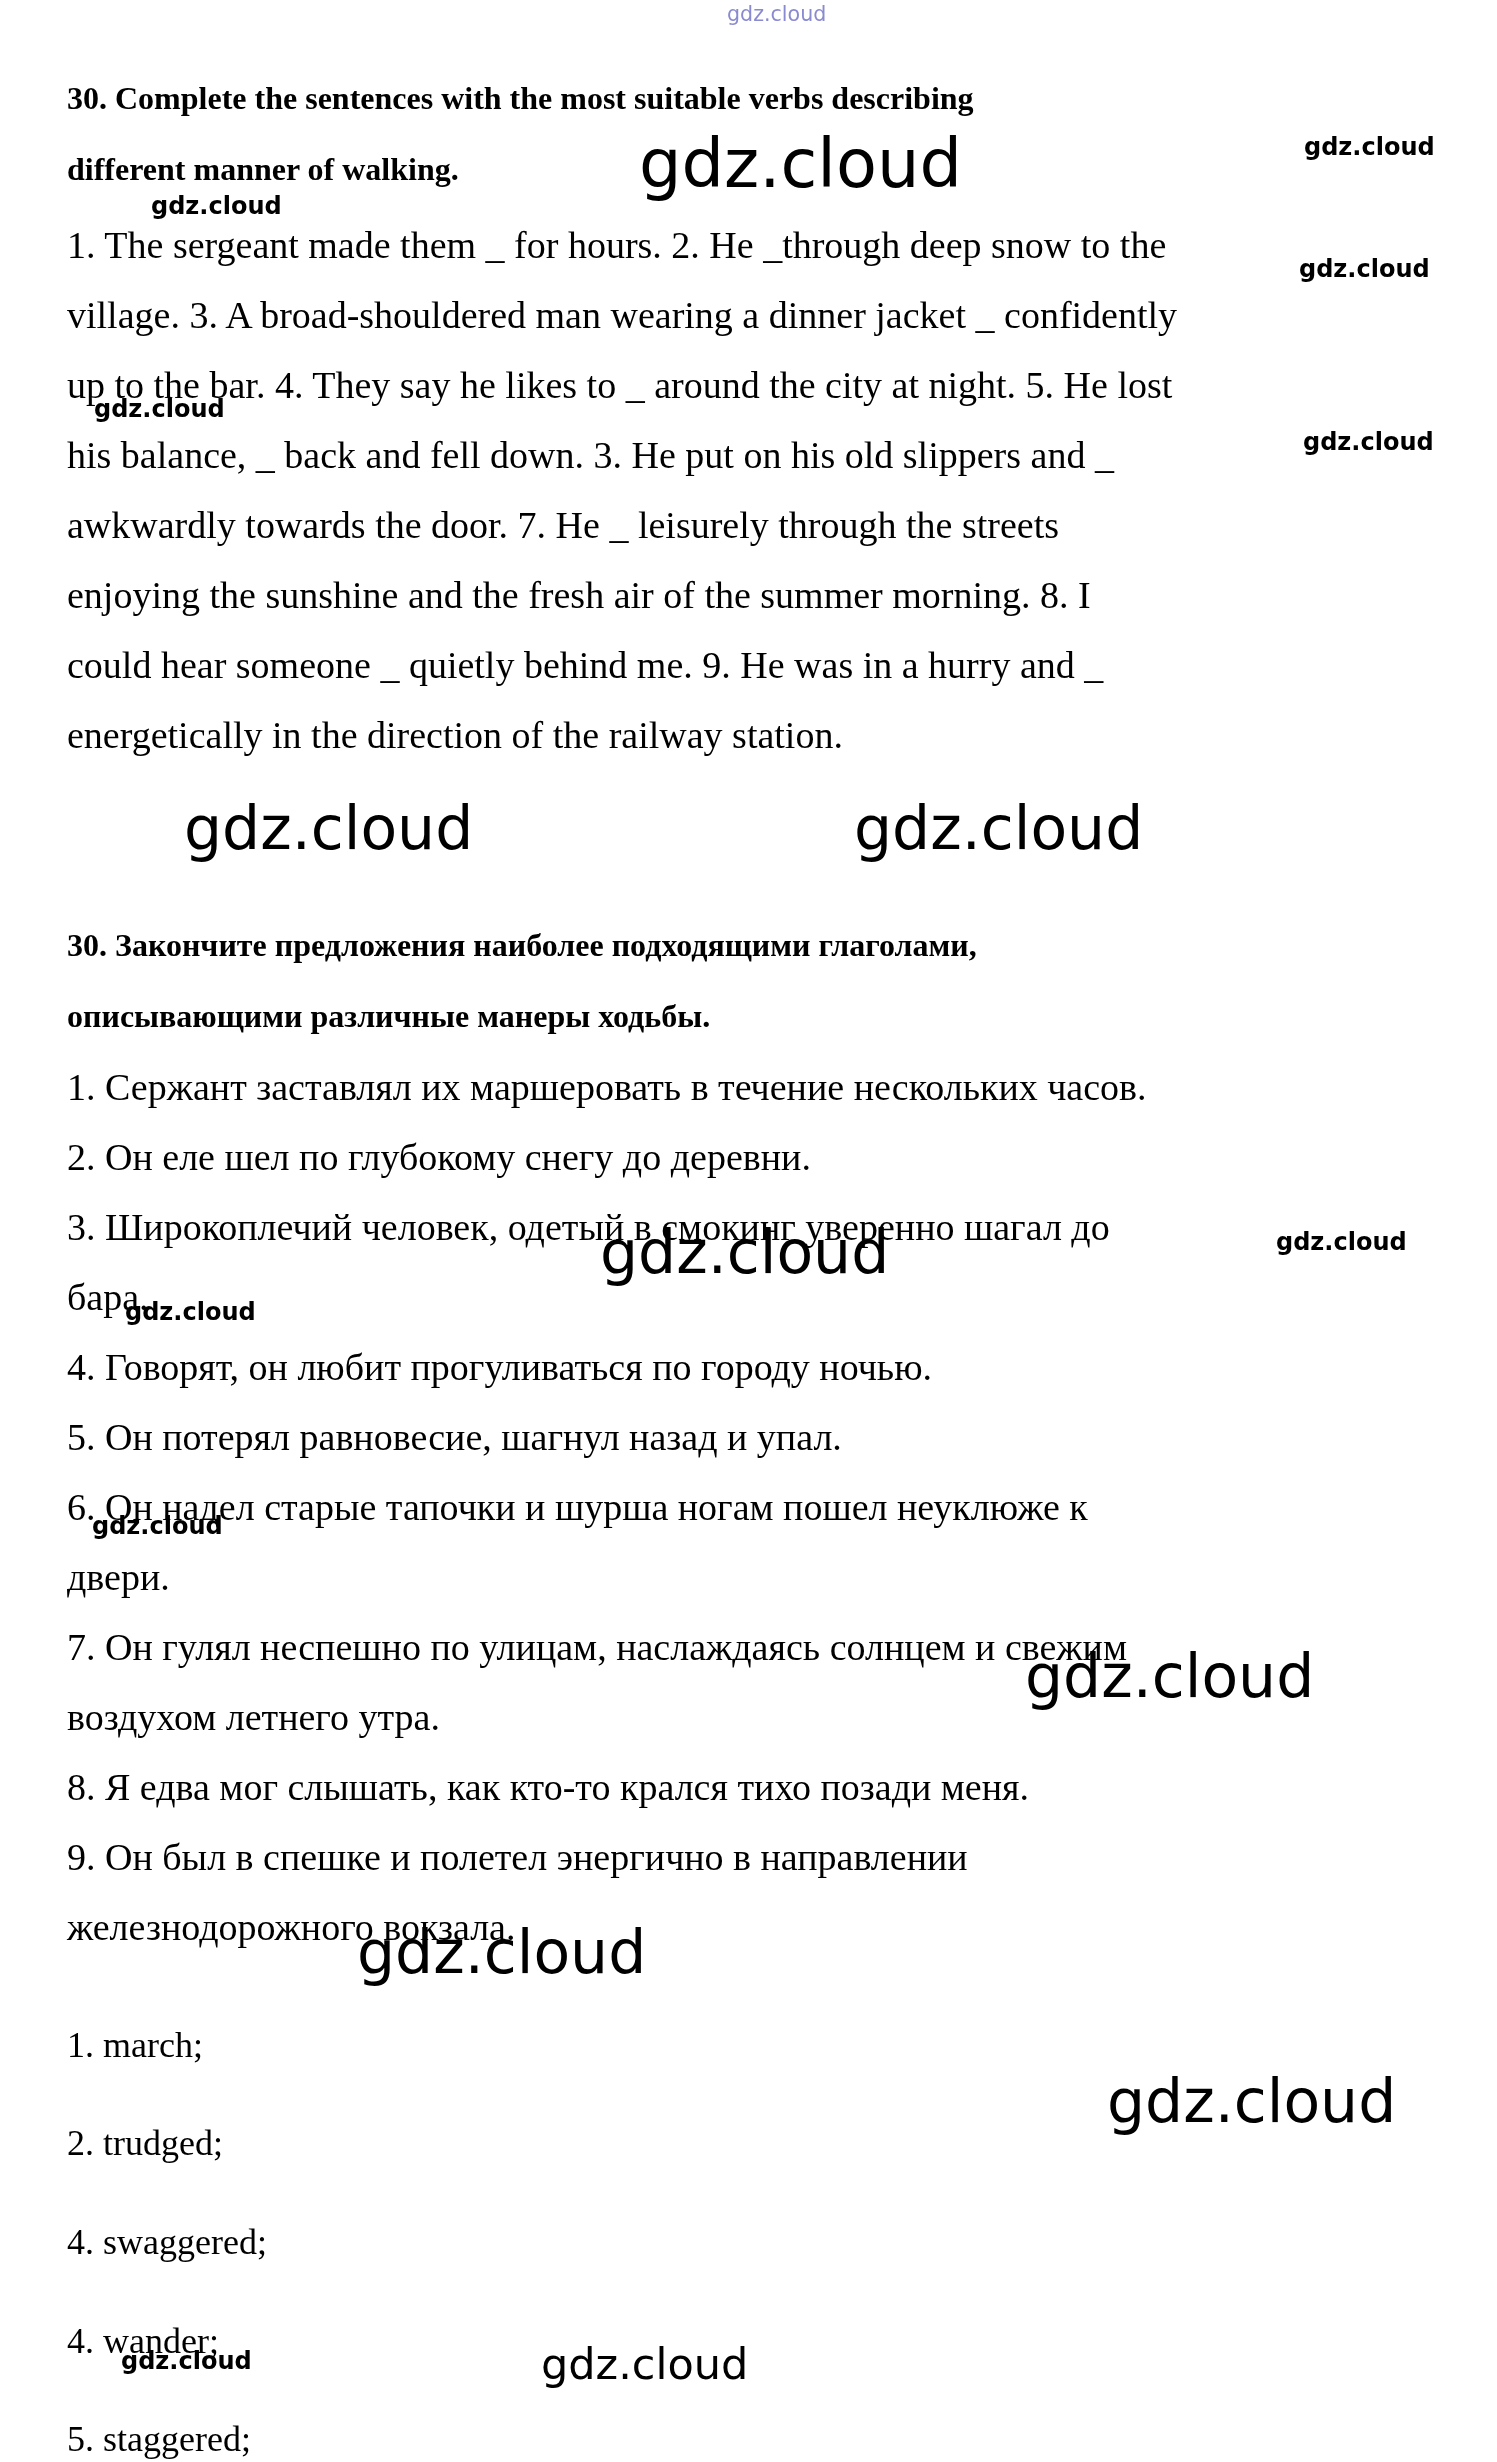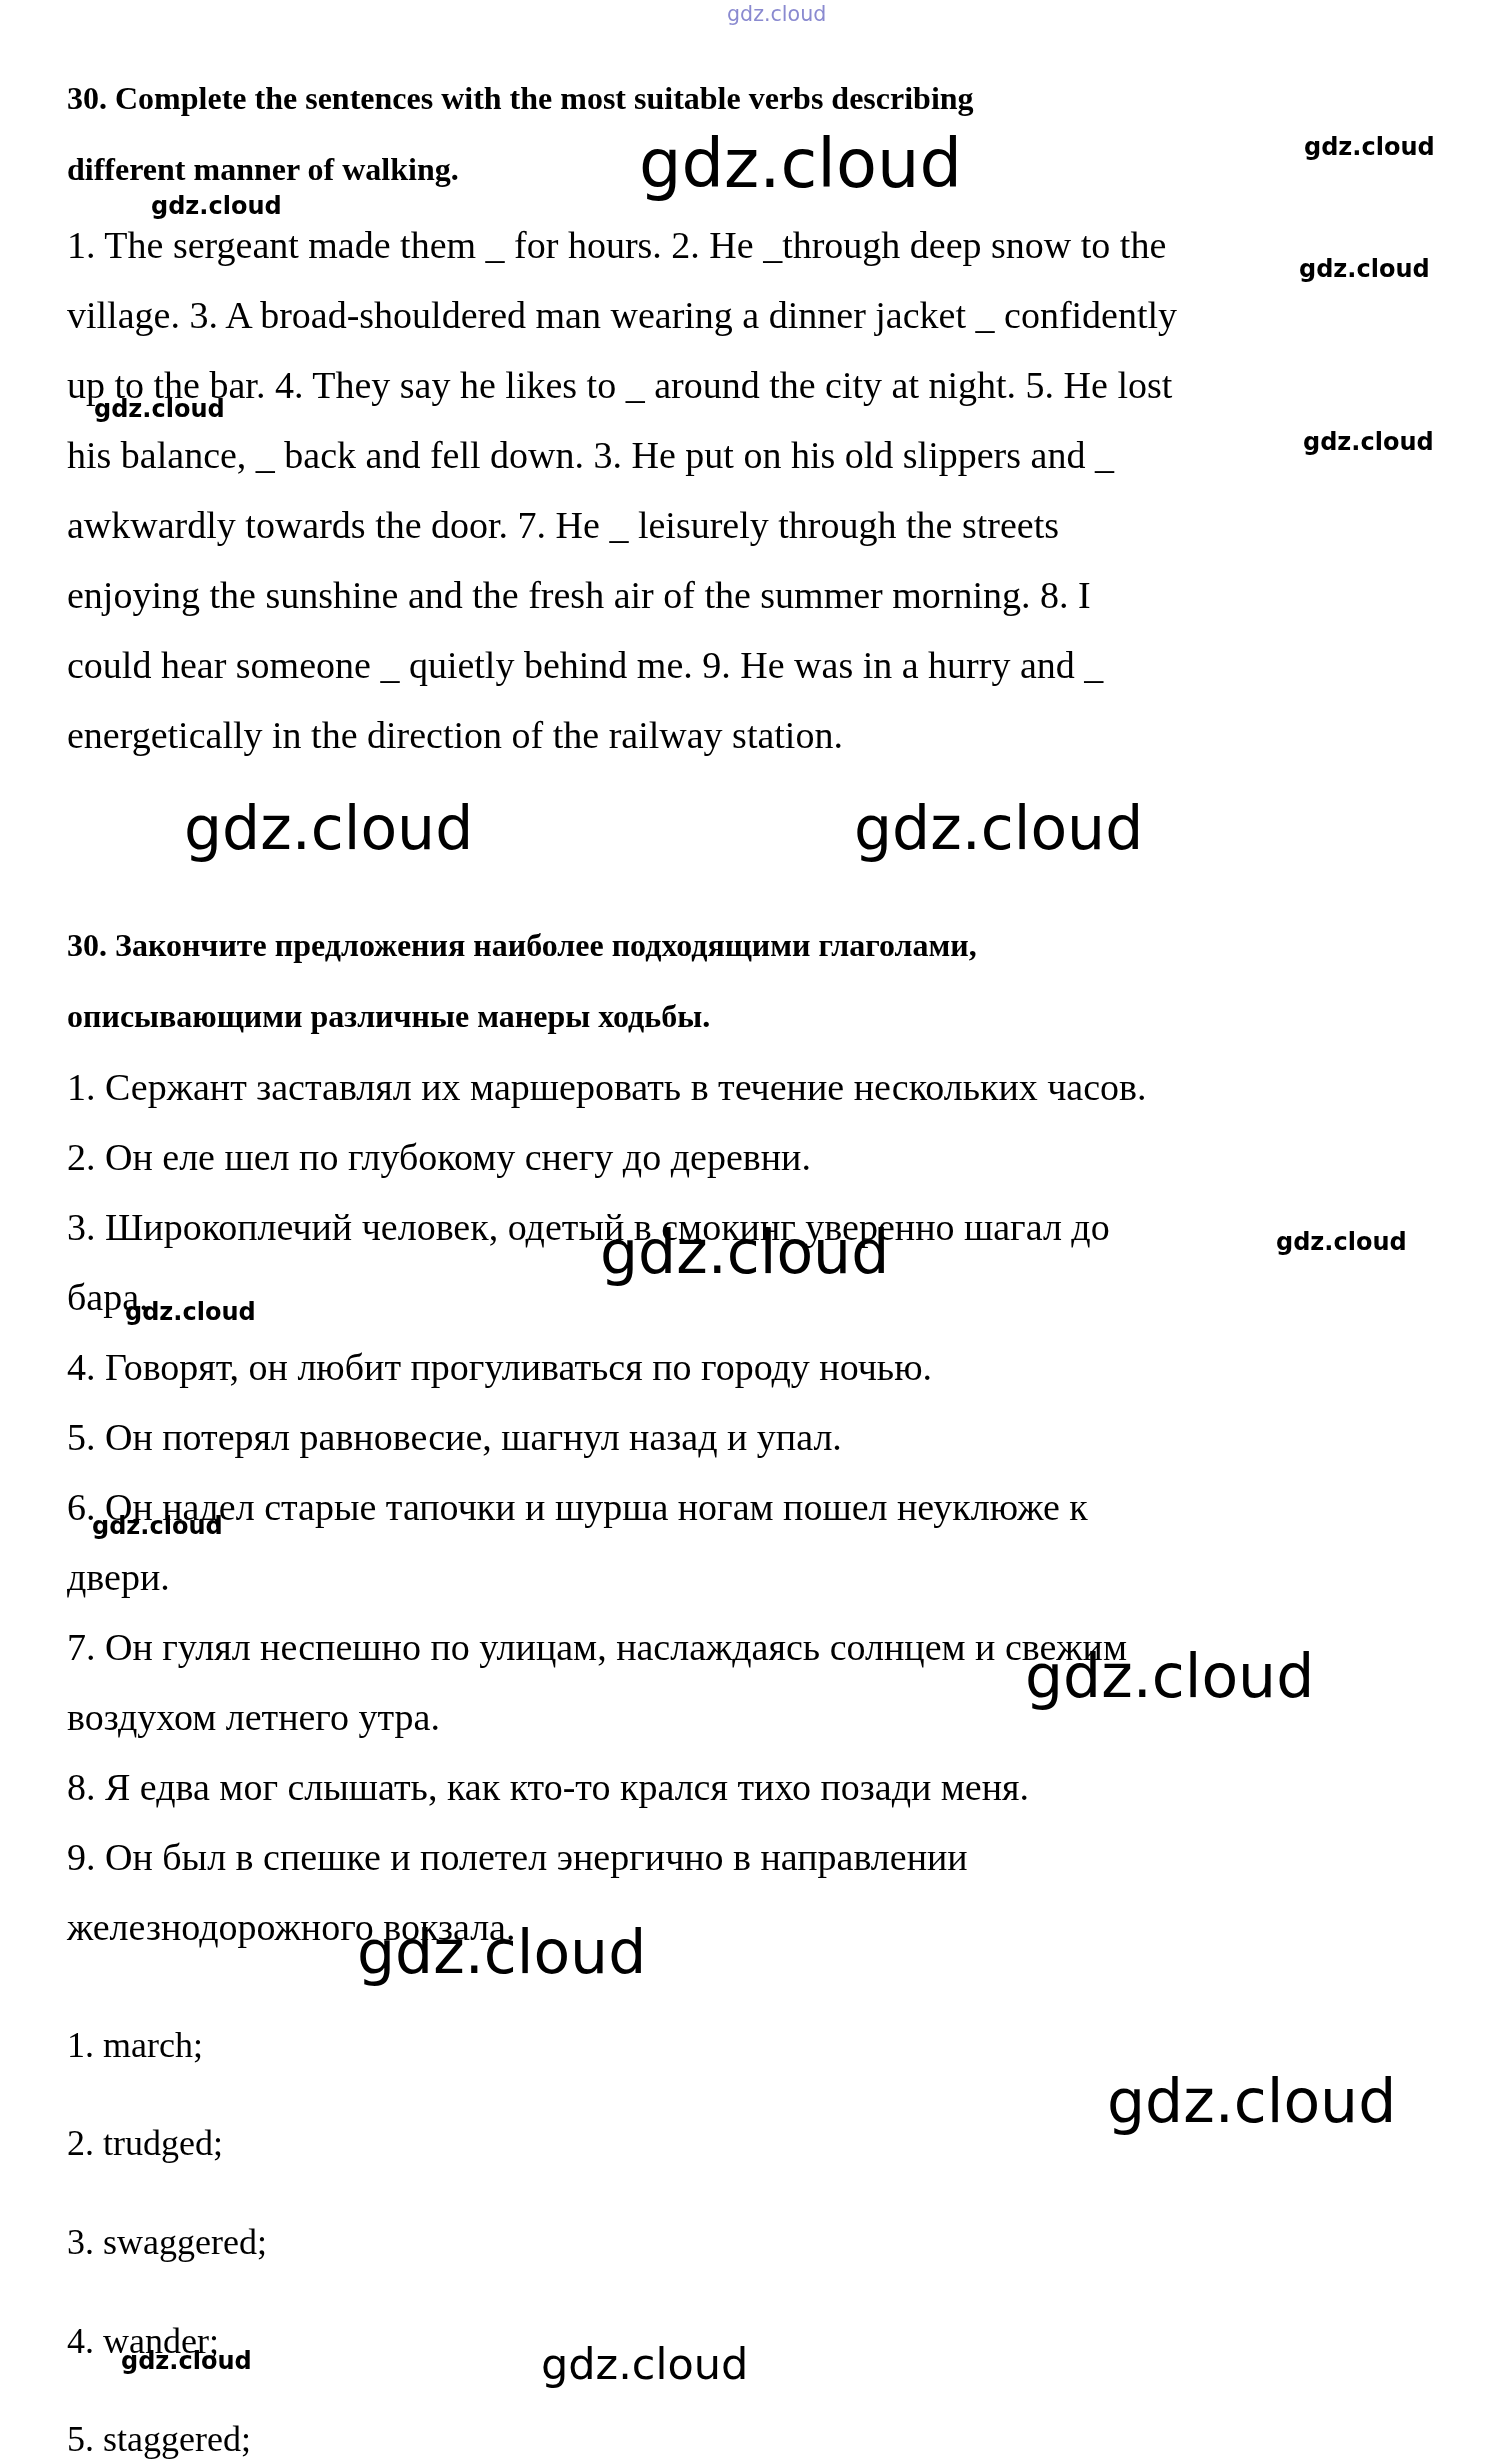--- a/index.html
+++ b/index.html
@@ -130,20 +130,20 @@
       </div>
       <div>
         <div class="b-line">9. Он был в спешке и полетел энергично в направлении</div>
         <div class="b-line">железнодорожного вокзала.</div>
       </div>
     </div>
 
     <div class="answers">
       <div class="answer">1. march;</div>
       <div class="answer">2. trudged;</div>
-      <div class="answer">3. swaggered;</div>
+      <div class="answer">4. swaggered;</div>
       <div class="answer">4. wander;</div>
       <div class="answer">5. staggered;</div>
     </div>
 
   </div>
 </div>
 
 
 </body></html>

